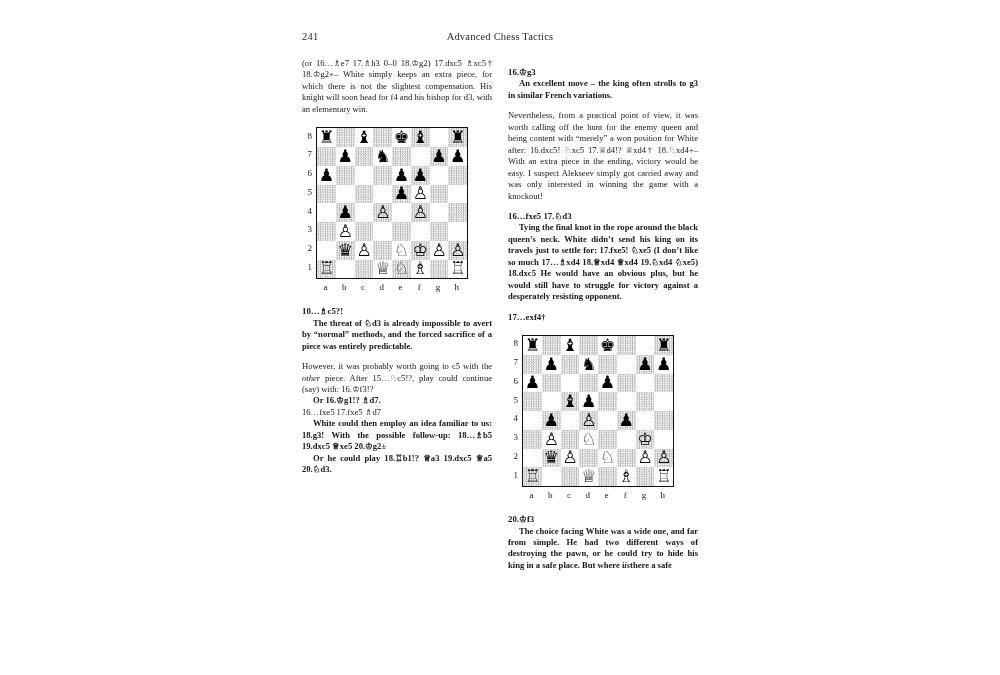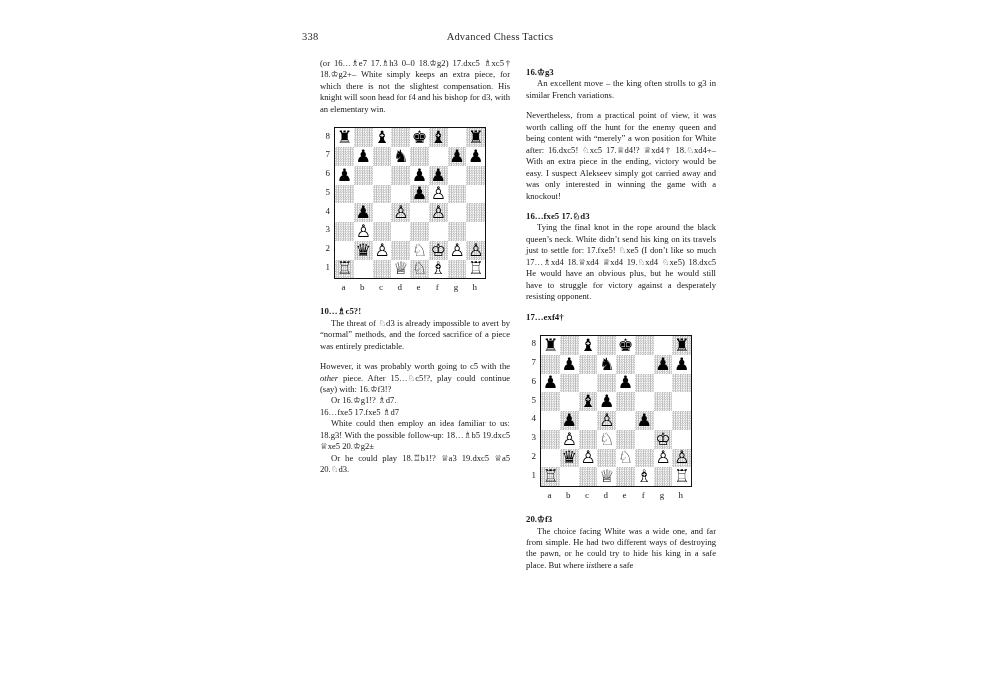--- a/index.html
+++ b/index.html
@@ -37,21 +37,21 @@
     left: 0;
     top: 0;
     width: 396px;
     text-align: center;
     color: #2a2a2a;
   }
   
   .columns {
     position: absolute;
     top: 58px;
-    left: 320px;
+    left: 302px;
     width: 396px;
     height: 580px;
   }
   .col {
     position: absolute;
     top: 0;
     width: 190px;
     height: 580px;
   }
   .col-left { left: 0; }
@@ -59,21 +59,21 @@
 
   p {
     margin: 0;
     font-size: 8.6px;
     line-height: 11.45px;
     text-align: justify;
     text-justify: inter-word;
     color: #171717;
     hyphens: auto;
   }
-  p.indent { text-indent: 11px; }
+  p.indent { text-indent: 11px; font-weight: bold; }
   p.gap { margin-top: 9px; }
   p.movehead {
     font-weight: bold;
     text-indent: 0;
     text-align: left;
     margin-top: 9px;
     font-size: 8.8px;
   }
   p.moveline {
     text-indent: 0;
@@ -126,21 +126,21 @@
     text-align: right;
     width: 12px;
   }
 </style>
 </head>
 <body>
 
 <div class="page">
 
   <div class="running-head">
-    <span class="folio">338</span>
+    <span class="folio">241</span>
     <span class="book-title">Advanced Chess Tactics</span>
   </div>
 
   <div class="columns">
 
     <div class="col col-left">
       <div id="left-top">
           <p class="body">(or 16…♗e7 17.♗h3 0–0 18.♔g2) 17.dxc5 ♗xc5† 18.♔g2+– White simply keeps an extra piece, for which there is not the slightest compensation. His knight will soon head for f4 and his bishop for d3, with an elementary win.</p>
         </div>
       <div id="diagram-1-slot">

